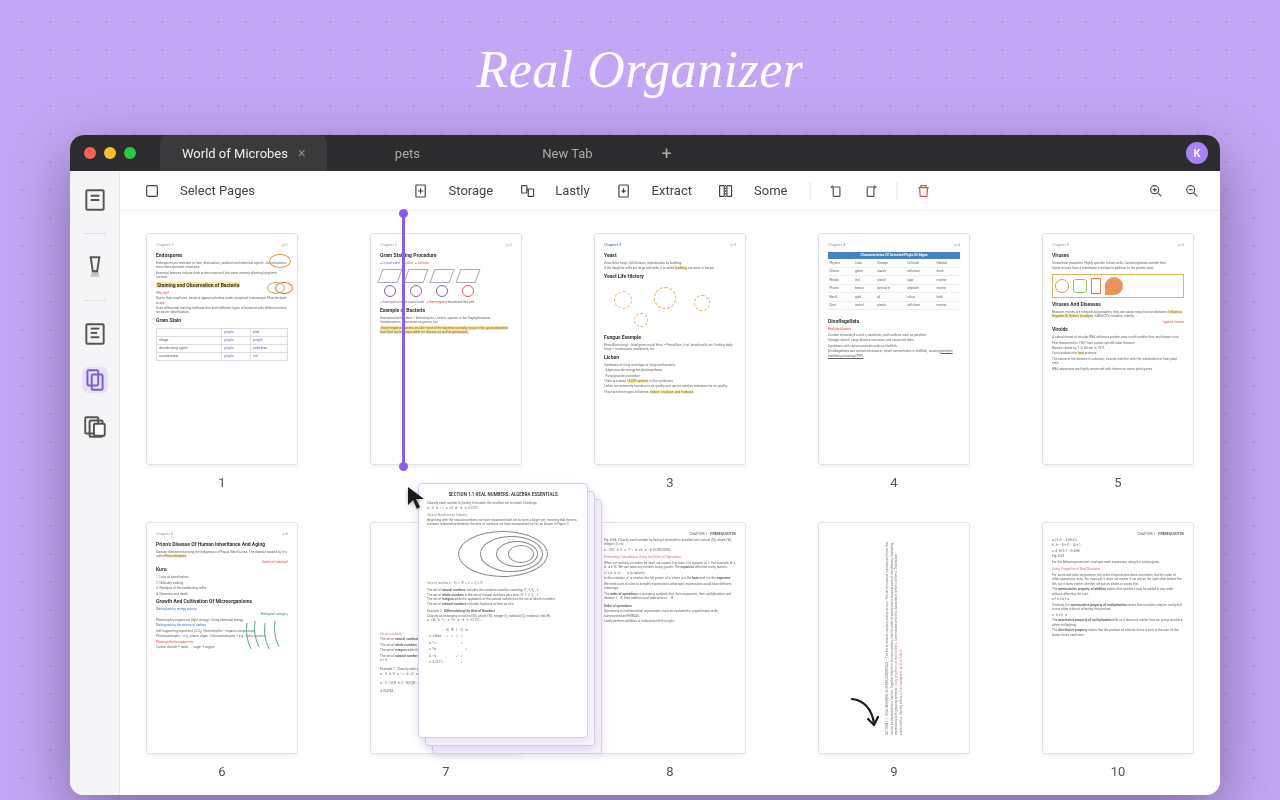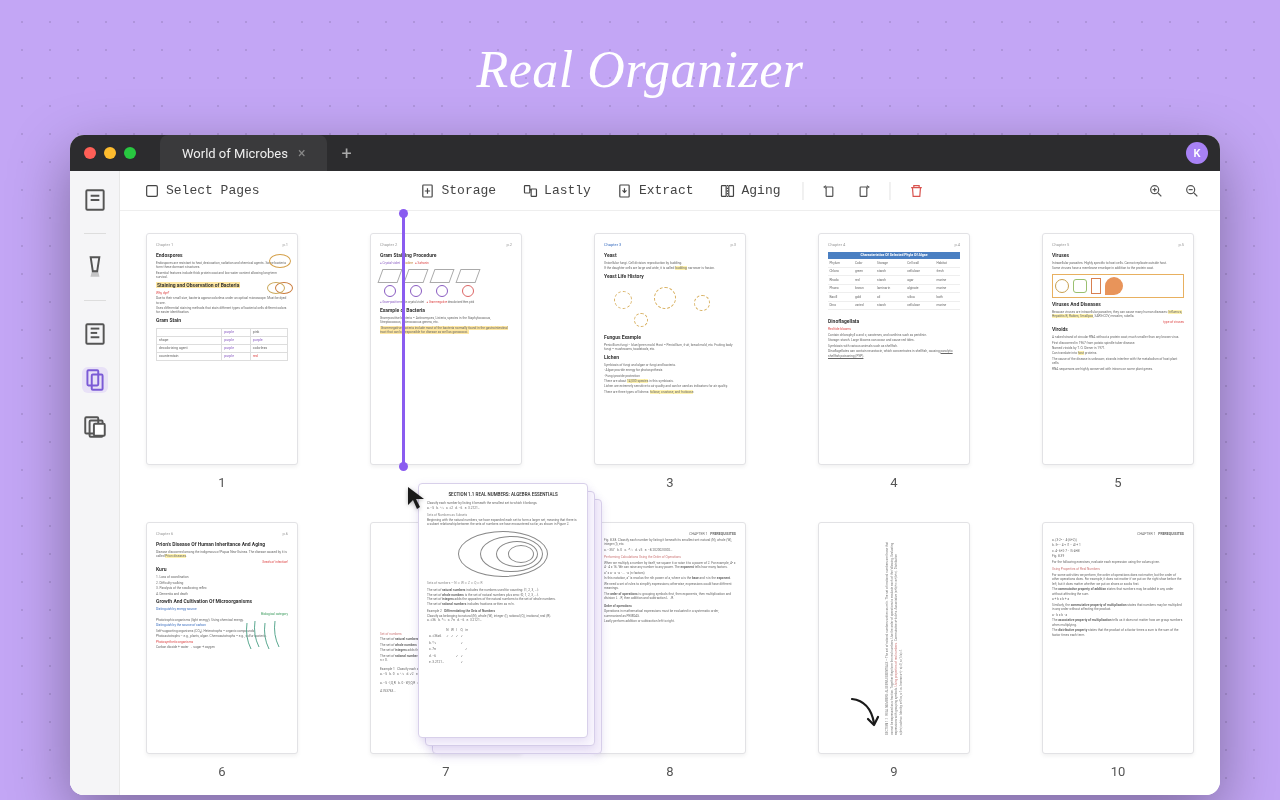--- a/index.html
+++ b/index.html
@@ -29,21 +29,21 @@
   .tab .close { font-size:14px; color:#888; }
   .newtab { color:#aaa; font-size:18px; padding:0 14px; display:flex; align-items:center; cursor:pointer;}
   .avatar { position:absolute; right:12px; top:7px; width:22px; height:22px; border-radius:50%; background:#a882f5; color:#fff; font-size:11px; display:flex; align-items:center; justify-content:center; font-weight:600;}
   .chrome { flex:1; display:flex; background:#fff;}
   .sidetools { width:50px; background:#f5f5f7; display:flex; flex-direction:column; align-items:center; padding-top:16px; gap:20px; border-right:1px solid #e8e8e8;}
   .sidetools .tool { width:26px; height:26px; display:flex; align-items:center; justify-content:center; color:#555; border-radius:6px;}
   .sidetools .tool.active { background:#e8e1f7; color:#7b5bd6;}
   .sidetools hr { width:22px; border:none; border-top:1px solid #ddd; margin:0;}
   .main { flex:1; display:flex; flex-direction:column;}
   .toolbar { height:40px; border-bottom:1px solid #eee; display:flex; align-items:center; padding:0 14px; gap:8px; font-size:13px; color:#444;}
-  .toolbar .btn { display:flex; align-items:center; gap:6px; padding:5px 10px; border-radius:6px; cursor:pointer;font-family:Liberation Mono, monospace;}
+  .toolbar .btn { display:flex; align-items:center; gap:20px; padding:5px 10px; border-radius:6px; cursor:pointer;}
   .toolbar .spacer { flex:1; }
   .toolbar .sep { width:1px; height:18px; background:#e2e2e2; margin:0 6px;}
   .toolbar .btn svg, .toolbar .ibtn svg { width:16px; height:16px; }
   .toolbar .ibtn { width:28px; height:28px; display:flex; align-items:center; justify-content:center; color:#555; border-radius:6px; cursor:pointer;}
   .toolbar .ibtn.danger { color:#d9534f;}
   .toolbar .group-center { position:absolute; left:50%; transform:translateX(-50%); display:flex; align-items:center; gap:6px;}
   .toolbar { position:relative; }
   .grid-wrap { flex:1; overflow:auto; padding:22px 10px 10px 10px;}
   .grid { display:grid; grid-template-columns: repeat(5, 1fr); gap:32px 60px; padding:0 10px;}
   .page-item { display:flex; flex-direction:column; align-items:center;}
@@ -94,20 +94,26 @@
     <div class="traffic">
       <div class="dot red"></div>
       <div class="dot yellow"></div>
       <div class="dot green"></div>
     </div>
     <div class="tabs">
       <div class="tab active">
         <span>World of Microbes</span>
         <span class="close">×</span>
       </div>
+      <div class="tab">
+        <span>pets</span>
+      </div>
+      <div class="tab">
+        <span>New Tab</span>
+      </div>
       <div class="newtab">+</div>
     </div>
     <div class="avatar">K</div>
   </div>
 
   <div class="chrome">
     <div class="sidetools">
       <div class="tool">
           <svg viewBox="0 0 24 24" fill="none" stroke="currentColor" stroke-width="1.8">
             <rect x="4" y="3" width="16" height="18" rx="1"></rect>
@@ -178,21 +184,21 @@
                 <path d="M12 8 L12 14 M9 11 L12 14 L15 11"></path>
               </svg>
             <span>Extract</span>
           </div>
           <div class="btn">
             <svg viewBox="0 0 24 24" fill="none" stroke="currentColor" stroke-width="1.8">
                 <rect x="3" y="4" width="7" height="16" rx="1"></rect>
                 <rect x="14" y="4" width="7" height="16" rx="1"></rect>
                 <line x1="12" y1="3" x2="12" y2="21" stroke-dasharray="2 2"></line>
               </svg>
-            <span>Aging</span>
+            <span>Some</span>
           </div>
           <div class="sep"></div>
           <div class="ibtn">
               <svg viewBox="0 0 24 24" fill="none" stroke="currentColor" stroke-width="1.8">
                 <rect x="7" y="6" width="10" height="14" rx="1"></rect>
                 <path d="M7 4 L4 6 L7 8"></path>
               </svg>
             </div>
           <div class="ibtn">
               <svg viewBox="0 0 24 24" fill="none" stroke="currentColor" stroke-width="1.8">

